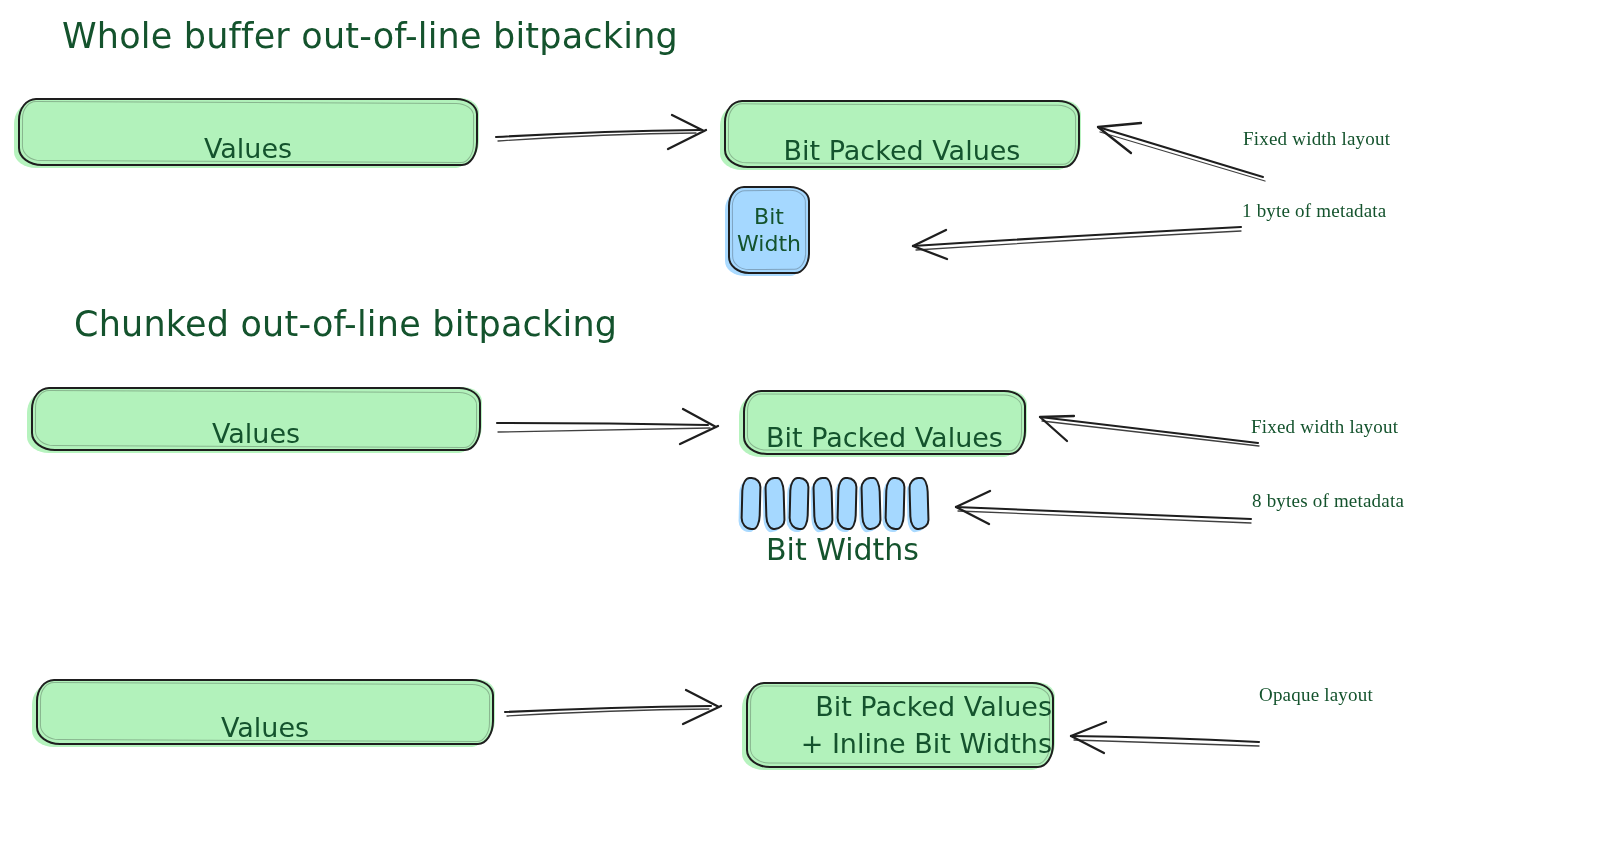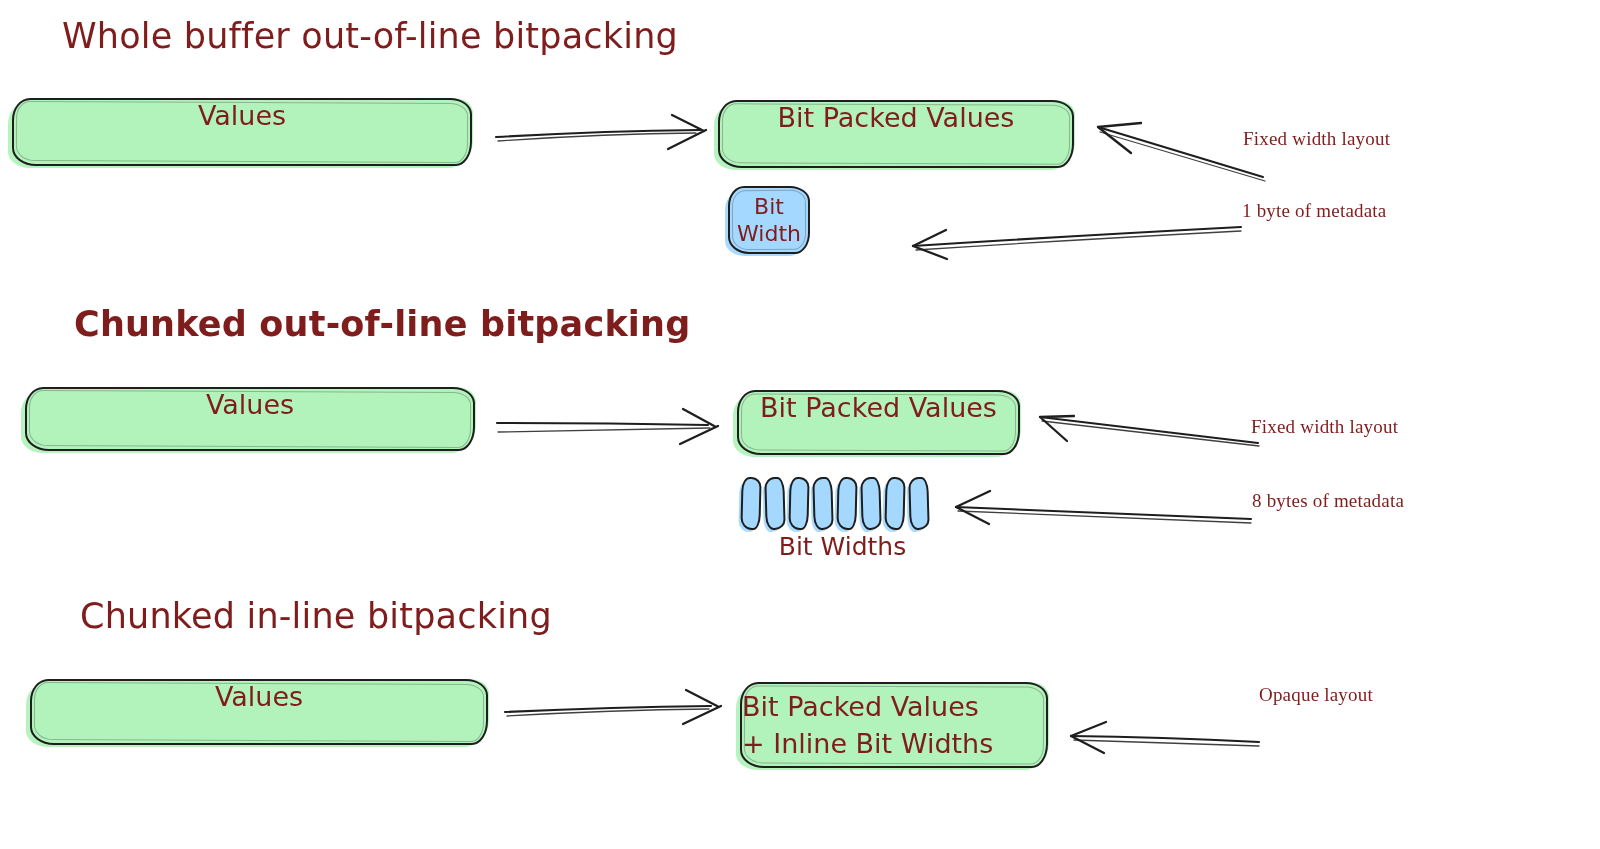--- a/index.html
+++ b/index.html
@@ -2,40 +2,41 @@
 <html><head>
 <meta charset="utf-8">
 <style>
   html,body{margin:0;padding:0;background:#ffffff;}
   #canvas{
     position:relative;
     width:1600px;height:849px;
     background:#ffffff;
     overflow:hidden;
     font-family:"DejaVu Sans","Liberation Sans",sans-serif;
-    color:#7f1d1d;
+    color:#14532d;
   }
   .abs{position:absolute;}
   .section-title{
     font-size:35px;
     font-weight:500;
     letter-spacing:0.2px;
     white-space:nowrap;
   }
   
   .gbox{
     position:absolute;
     background:#b2f2bb;
     border:2.6px solid #1e1e1e;
     border-radius:18px 22px 16px 24px / 22px 16px 24px 18px;
     box-shadow:-6px 4px 0 -2px rgba(178,242,187,0.95), 3px -2px 0 -2px rgba(178,242,187,0.9);
-    display:flex;align-items:flex-start;justify-content:center;
+    display:flex;align-items:flex-end;justify-content:center;
     font-size:27px;
     text-align:center;
     box-sizing:border-box;
+    margin-left:6px;
   }
   .gbox::after{
     content:"";position:absolute;inset:2px;
     border:1.4px solid rgba(30,30,30,0.28);
     border-radius:14px 18px 13px 19px / 17px 13px 19px 15px;
     transform:rotate(.25deg);
     pointer-events:none;
   }
   
   .bbox{
@@ -73,21 +74,21 @@
     background:#a5d8ff;
     border:2.4px solid #1e1e1e;
     border-radius:8px 10px 7px 11px / 14px 10px 15px 12px;
     box-shadow:-3px 3px 0 -1px rgba(165,216,255,0.95);
     box-sizing:border-box;
   }
   .chunk:nth-child(odd){transform:rotate(1.4deg);}
   .chunk:nth-child(even){transform:rotate(-1.6deg);border-radius:10px 7px 11px 8px / 11px 15px 10px 14px;}
   .chunk-caption{
     position:absolute;
-    font-size:25px;
+    font-size:30px;
     text-align:center;
     white-space:nowrap;
   }
   .two-line{line-height:1.38;font-size:27px;}
   svg.arrow-layer{position:absolute;left:0;top:0;width:1600px;height:849px;}
   svg.arrow-layer path{stroke:#1e1e1e;fill:none;stroke-linecap:round;}
   .shaft{stroke-width:2.1;}
   .shaft2{stroke-width:1.3;opacity:.85;}
   .head{stroke-width:2.3;}
 </style>
@@ -150,28 +151,28 @@
   <div class="abs section-title" style="left:62px;top:16px;">Whole buffer out-of-line bitpacking</div>
 
   <div class="gbox" style="left:12px;top:98px;width:460px;height:68px;">
     <span>Values</span>
   </div>
 
   <div class="gbox" style="left:718px;top:100px;width:356px;height:68px;">
     <span>Bit Packed Values</span>
   </div>
 
-  <div class="bbox" style="left:728px;top:186px;width:82px;height:68px;">
+  <div class="bbox" style="left:728px;top:186px;width:82px;height:88px;">
     <span class="bitwidth-text">Bit Width</span>
   </div>
 
   <div class="annotation" style="left:1243px;top:128px;">Fixed width layout</div>
   <div class="annotation" style="left:1242px;top:200px;text-align:right;">1 byte of metadata</div>
 
-  <div class="abs section-title" style="left:74px;top:304px;font-weight:bold;">Chunked out-of-line bitpacking</div>
+  <div class="abs section-title" style="left:74px;top:304px;">Chunked out-of-line bitpacking</div>
 
   <div class="gbox" style="left:25px;top:387px;width:450px;height:64px;">
     <span>Values</span>
   </div>
 
   <div class="gbox" style="left:737px;top:390px;width:283px;height:65px;">
     <span>Bit Packed Values</span>
   </div>
 
   <div class="chunk-row" style="left:741px;top:477px;">
@@ -183,21 +184,20 @@
       <div class="chunk"></div>
       <div class="chunk"></div>
       <div class="chunk"></div>
     </div>
 
   <div class="chunk-caption" style="left:740px;top:532px;width:205px;">Bit Widths</div>
 
   <div class="annotation" style="left:1251px;top:416px;">Fixed width layout</div>
   <div class="annotation" style="left:1252px;top:490px;">8 bytes of metadata</div>
 
-  <div class="abs section-title" style="left:80px;top:596px;">Chunked in-line bitpacking</div>
 
   <div class="gbox" style="left:30px;top:679px;width:458px;height:66px;">
     <span>Values</span>
   </div>
 
   <div class="gbox two-line" style="left:740px;top:682px;width:308px;height:86px;flex-direction:column;">
     <span>Bit Packed Values</span>
     <span>+ Inline Bit Widths</span>
   </div>
 

